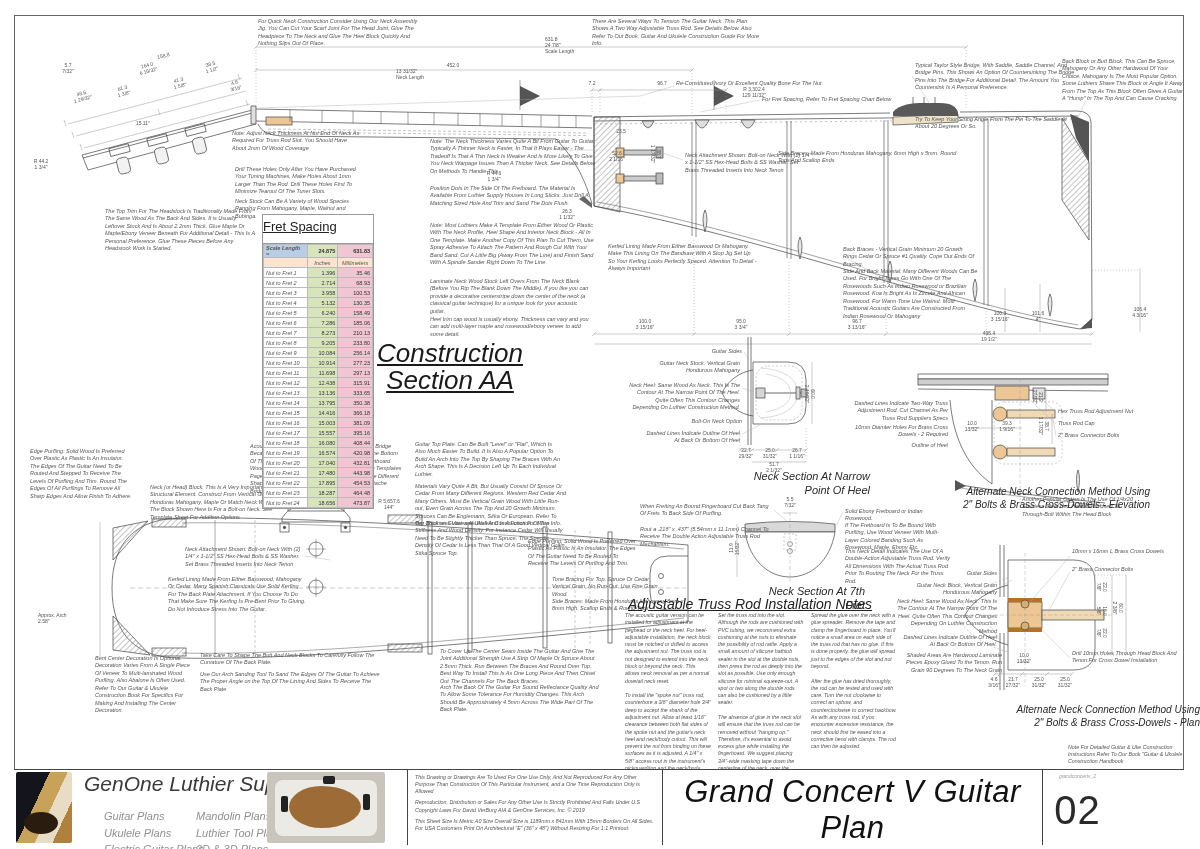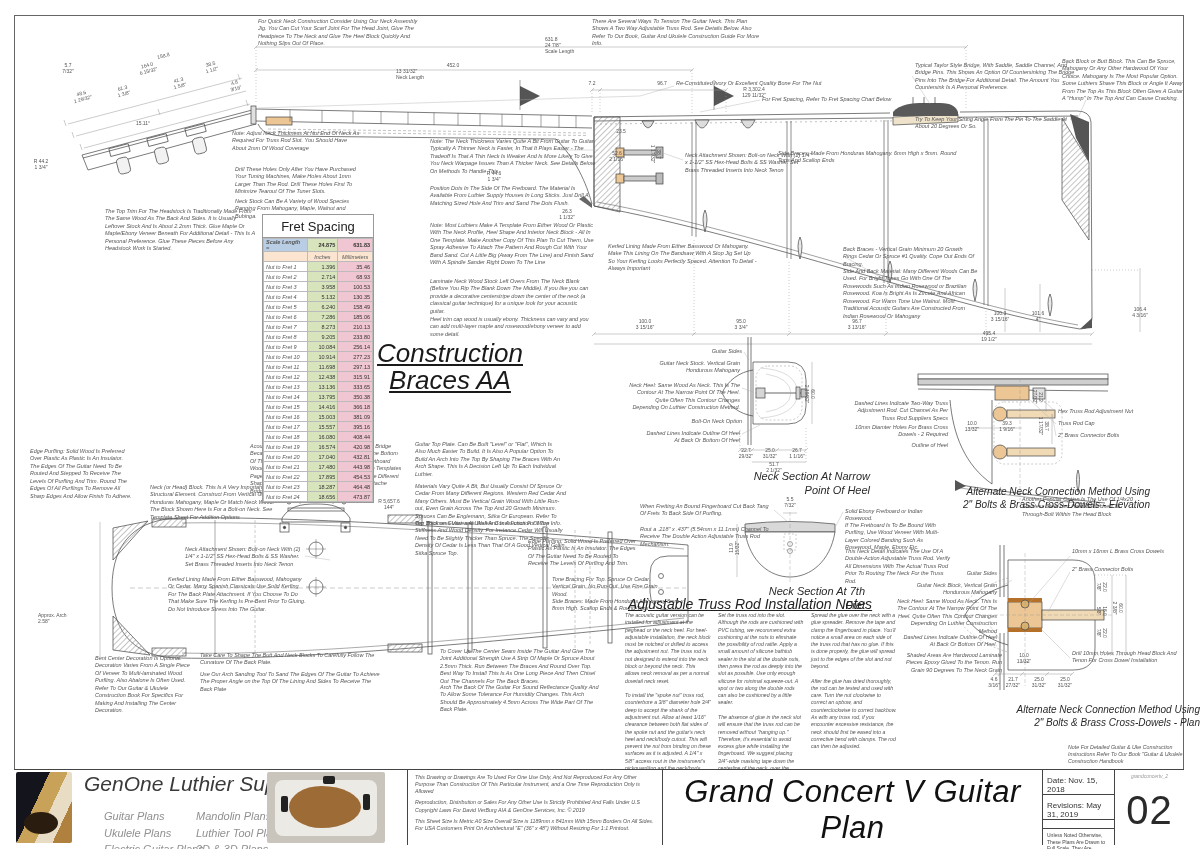--- a/index.html
+++ b/index.html
@@ -12,21 +12,21 @@
        white-space:pre-line;transform-origin:left top;z-index:4;}
   .sec-head{position:absolute;font:italic 26px/1.05 "Liberation Sans",sans-serif;color:#1a1a1a;
             text-align:center;z-index:4;}
   .sec-head span{text-decoration:underline;}
   .cap{position:absolute;font:italic 11px/1.25 "Liberation Sans",sans-serif;color:#2a2a2a;text-align:right;z-index:4;}
   .cap.small{font-size:10px;}
   .truss-title{position:absolute;font:italic 14px "Liberation Sans",sans-serif;color:#222;text-decoration:underline;z-index:4;}
   .truss-col{position:absolute;font:italic 5.2px/1.4 "Liberation Sans",sans-serif;color:#555;white-space:pre-line;z-index:4;}
   
   .fret-table{position:absolute;left:262px;top:214px;width:110px;background:#fff;border:1px solid #999;z-index:5;}
-  .ft-title{font:13px "Liberation Sans",sans-serif;color:#222;text-align:center;padding:4px 0 3px;border-bottom:1px solid #999;}
+  .ft-title{font:13px "Liberation Sans",sans-serif;color:#222;padding:4px 0 9px;border-bottom:1px solid #999;text-decoration:underline;}
   .fret-table table{border-collapse:collapse;width:100%;}
   .fret-table td{border:0.5px solid #bbb;font:5.5px "Liberation Sans",sans-serif;color:#333;
                  height:9px;padding:0 2px;}
   .fret-table td.lab{font-style:italic;color:#555;width:46px;}
   .fret-table td.in{background:#d8e4bc;text-align:right;width:29px;}
   .fret-table td.mm{background:#f0c6d2;text-align:right;width:31px;}
   .ft-scale td{background:#b9cde4;font-weight:bold;text-align:right;}
   .ft-scale td:first-child{text-align:left;font-size:5.5px;}
   .ft-sub td{background:#fbe5d0;text-align:center;font-style:italic;color:#555;}
   
@@ -547,21 +547,21 @@
 
 To install the "spoke nut" truss rod, counterbore a 3/8" diameter hole 3/4" deep to accept the shank of the adjustment nut. Allow at least 1/16" clearance between both flat sides of the spoke nut and the guitar's neck heel and neck/body cutout. This will prevent the nut from binding on these surfaces as it is adjusted. A 1/4" x 5/8" access rout in the instrument's pickguard/top and the neck/body cutout is required.</div>
     <div class="truss-col" style="left: 718px; top: 612px; width: 86px;">Set the truss rod into the slot. Although the rods are cushioned with PVC tubing, we recommend extra cushioning at the nuts to eliminate the possibility of rod rattle. Apply a small amount of silicone bathtub sealer in the slot at the double nuts, then press the rod as deeply into the slot as possible. Use only enough silicone for minimal squeeze-out. A spot or two along the double rods can also be cushioned by a little sealer.
 
 The absence of glue in the neck slot will ensure that the truss rod can be removed without "hanging up." Therefore, it's essential to avoid excess glue while installing the fingerboard. We suggest placing 3/4"-wide masking tape down the centerline of the neck, over the installed truss rod.</div>
     <div class="truss-col" style="left: 811px; top: 612px; width: 86px;">Spread the glue over the neck with a glue spreader. Remove the tape and clamp the fingerboard in place. You'll notice a small area on each side of the truss rod that has no glue. If this is done properly, the glue will spread just to the edges of the slot and not beyond.
 
 After the glue has dried thoroughly, the rod can be tested and used with care. Turn the nut clockwise to correct an upbow, and counterclockwise to correct backbow. As with any truss rod, if you encounter excessive resistance, the neck should first be eased into a corrective bend with clamps. The rod can then be adjusted.</div>
 
   <div class="sec-head" style="left:370px;top:340px;width:160px;">
-    <span>Construction</span><br><span>Braces AA</span>
+    <span>Construction</span><br><span>Section AA</span>
   </div>
   <div class="cap" style="left:700px;top:470px;width:170px;white-space:pre-line;">Neck Section At Narrow
 Point Of Heel</div>
   <div class="cap" style="left:715px;top:585px;width:150px;white-space:pre-line;">Neck Section At 7th
 Fret</div>
   <div class="cap small" style="left:920px;top:486px;width:230px;white-space:pre-line;">Alternate Neck Connection Method Using
 2" Bolts &amp; Brass Cross-Dowels - Elevation</div>
   <div class="cap small" style="left:975px;top:704px;width:225px;white-space:pre-line;">Alternate Neck Connection Method Using
 2" Bolts &amp; Brass Cross-Dowels - Plan</div>
   <div class="truss-title" style="left:628px;top:596px;">Adjustable Truss Rod Installation Notes</div>
@@ -728,24 +728,18 @@
       </div>
     </div>
     <div class="tb-cell tb-legal">
       <p>This Drawing or Drawings Are To Used For One Use Only, And Not Reproduced For Any Other Purpose Than Construction Of This Particular Instrument, and a One Time Reproduction Only is Allowed</p>
       <p>Reproduction, Distribution or Sales For Any Other Use Is Strictly Prohibited And Falls Under U.S Copyright Laws For David VerBurg AIA &amp; GenOne Services, Inc. © 2019</p>
       <p>This Sheet Size Is Metric A0 Size Overall Size is 1189mm x 841mm With 15mm Borders On All Sides. For USA Customers Print On Architectural "E" (36" x 48") Without Resizing For 1:1 Printout.</p>
     </div>
     <div class="tb-cell tb-title">
       <div class="tb-plan">Grand Concert V Guitar Plan</div>
     </div>
-    <div class="tb-cell tb-date">
-      <div class="row">Date: Nov. 15, 2018</div>
-      <div class="row">Revisions: May 31, 2019</div>
-      <div class="row empty"></div>
-      <div class="scale-note">Unless Noted Otherwise, These Plans Are Drawn to Full Scale. They Are Labeled in mm and Fractional Inches</div>
-    </div>
     <div class="tb-cell tb-num">
       <div class="doc-code">grandconcertv_2</div>
       <div class="page-num">02</div>
     </div>
   </div>
 </div>
 
 </body></html>

